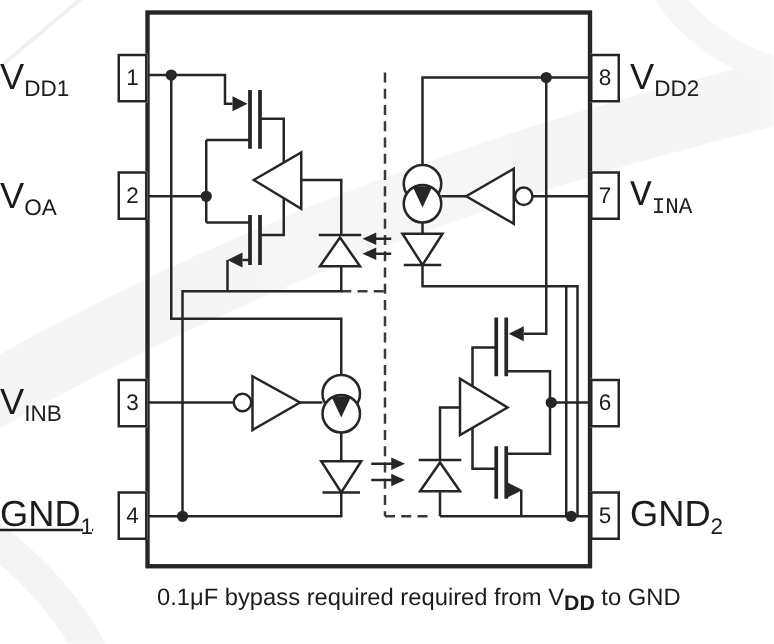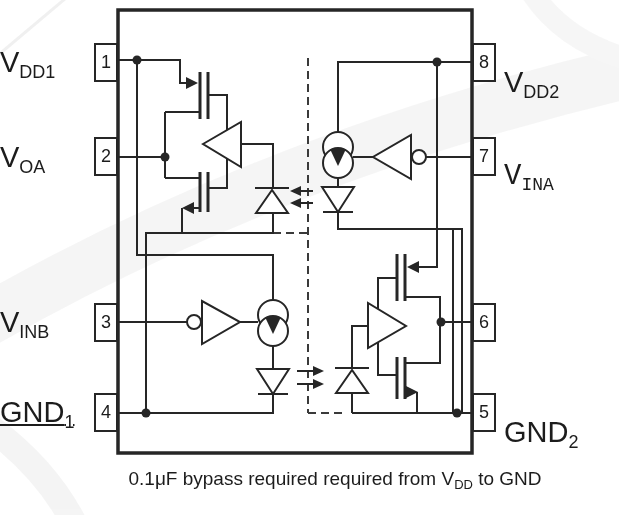--- a/index.html
+++ b/index.html
@@ -21,26 +21,26 @@
     position:absolute; width:24px; height:39px; border:2px solid var(--line);
     box-sizing:border-box; background:#fff; color:var(--text);
     font-size:18px; display:flex; align-items:center; justify-content:center;
   }
   .plabel{
     position:absolute; color:var(--text); font-size:29px; letter-spacing:0px;
     white-space:nowrap; line-height:36px; height:36px;
   }
   .plabel .sub{font-size:18px; position:relative; top:6px;}
   .plabel.left{width:88px; text-align:left;}
-  .plabel.right{text-align:right;margin-top:20px;}
+  .plabel.right{text-align:right;}
   #caption{
     position:absolute; left:80px; top:468px; width:510px; text-align:center;
     color:var(--text); font-size:19px; white-space:nowrap;
   }
-  #caption .sub{font-size:13px; position:relative; top:4px;}
+  #caption .sub{font-size:17px; position:relative; top:4px;font-weight:bold;}
 </style>
 </head>
 <body>
 
 <div id="stage">
 
   <svg width="619" height="515" viewBox="0 0 619 515">
 
     <g opacity="0.55">
       <path d="M -30 330 Q 280 150 660 65" stroke="#eeeeee" stroke-width="52" fill="none"></path>

